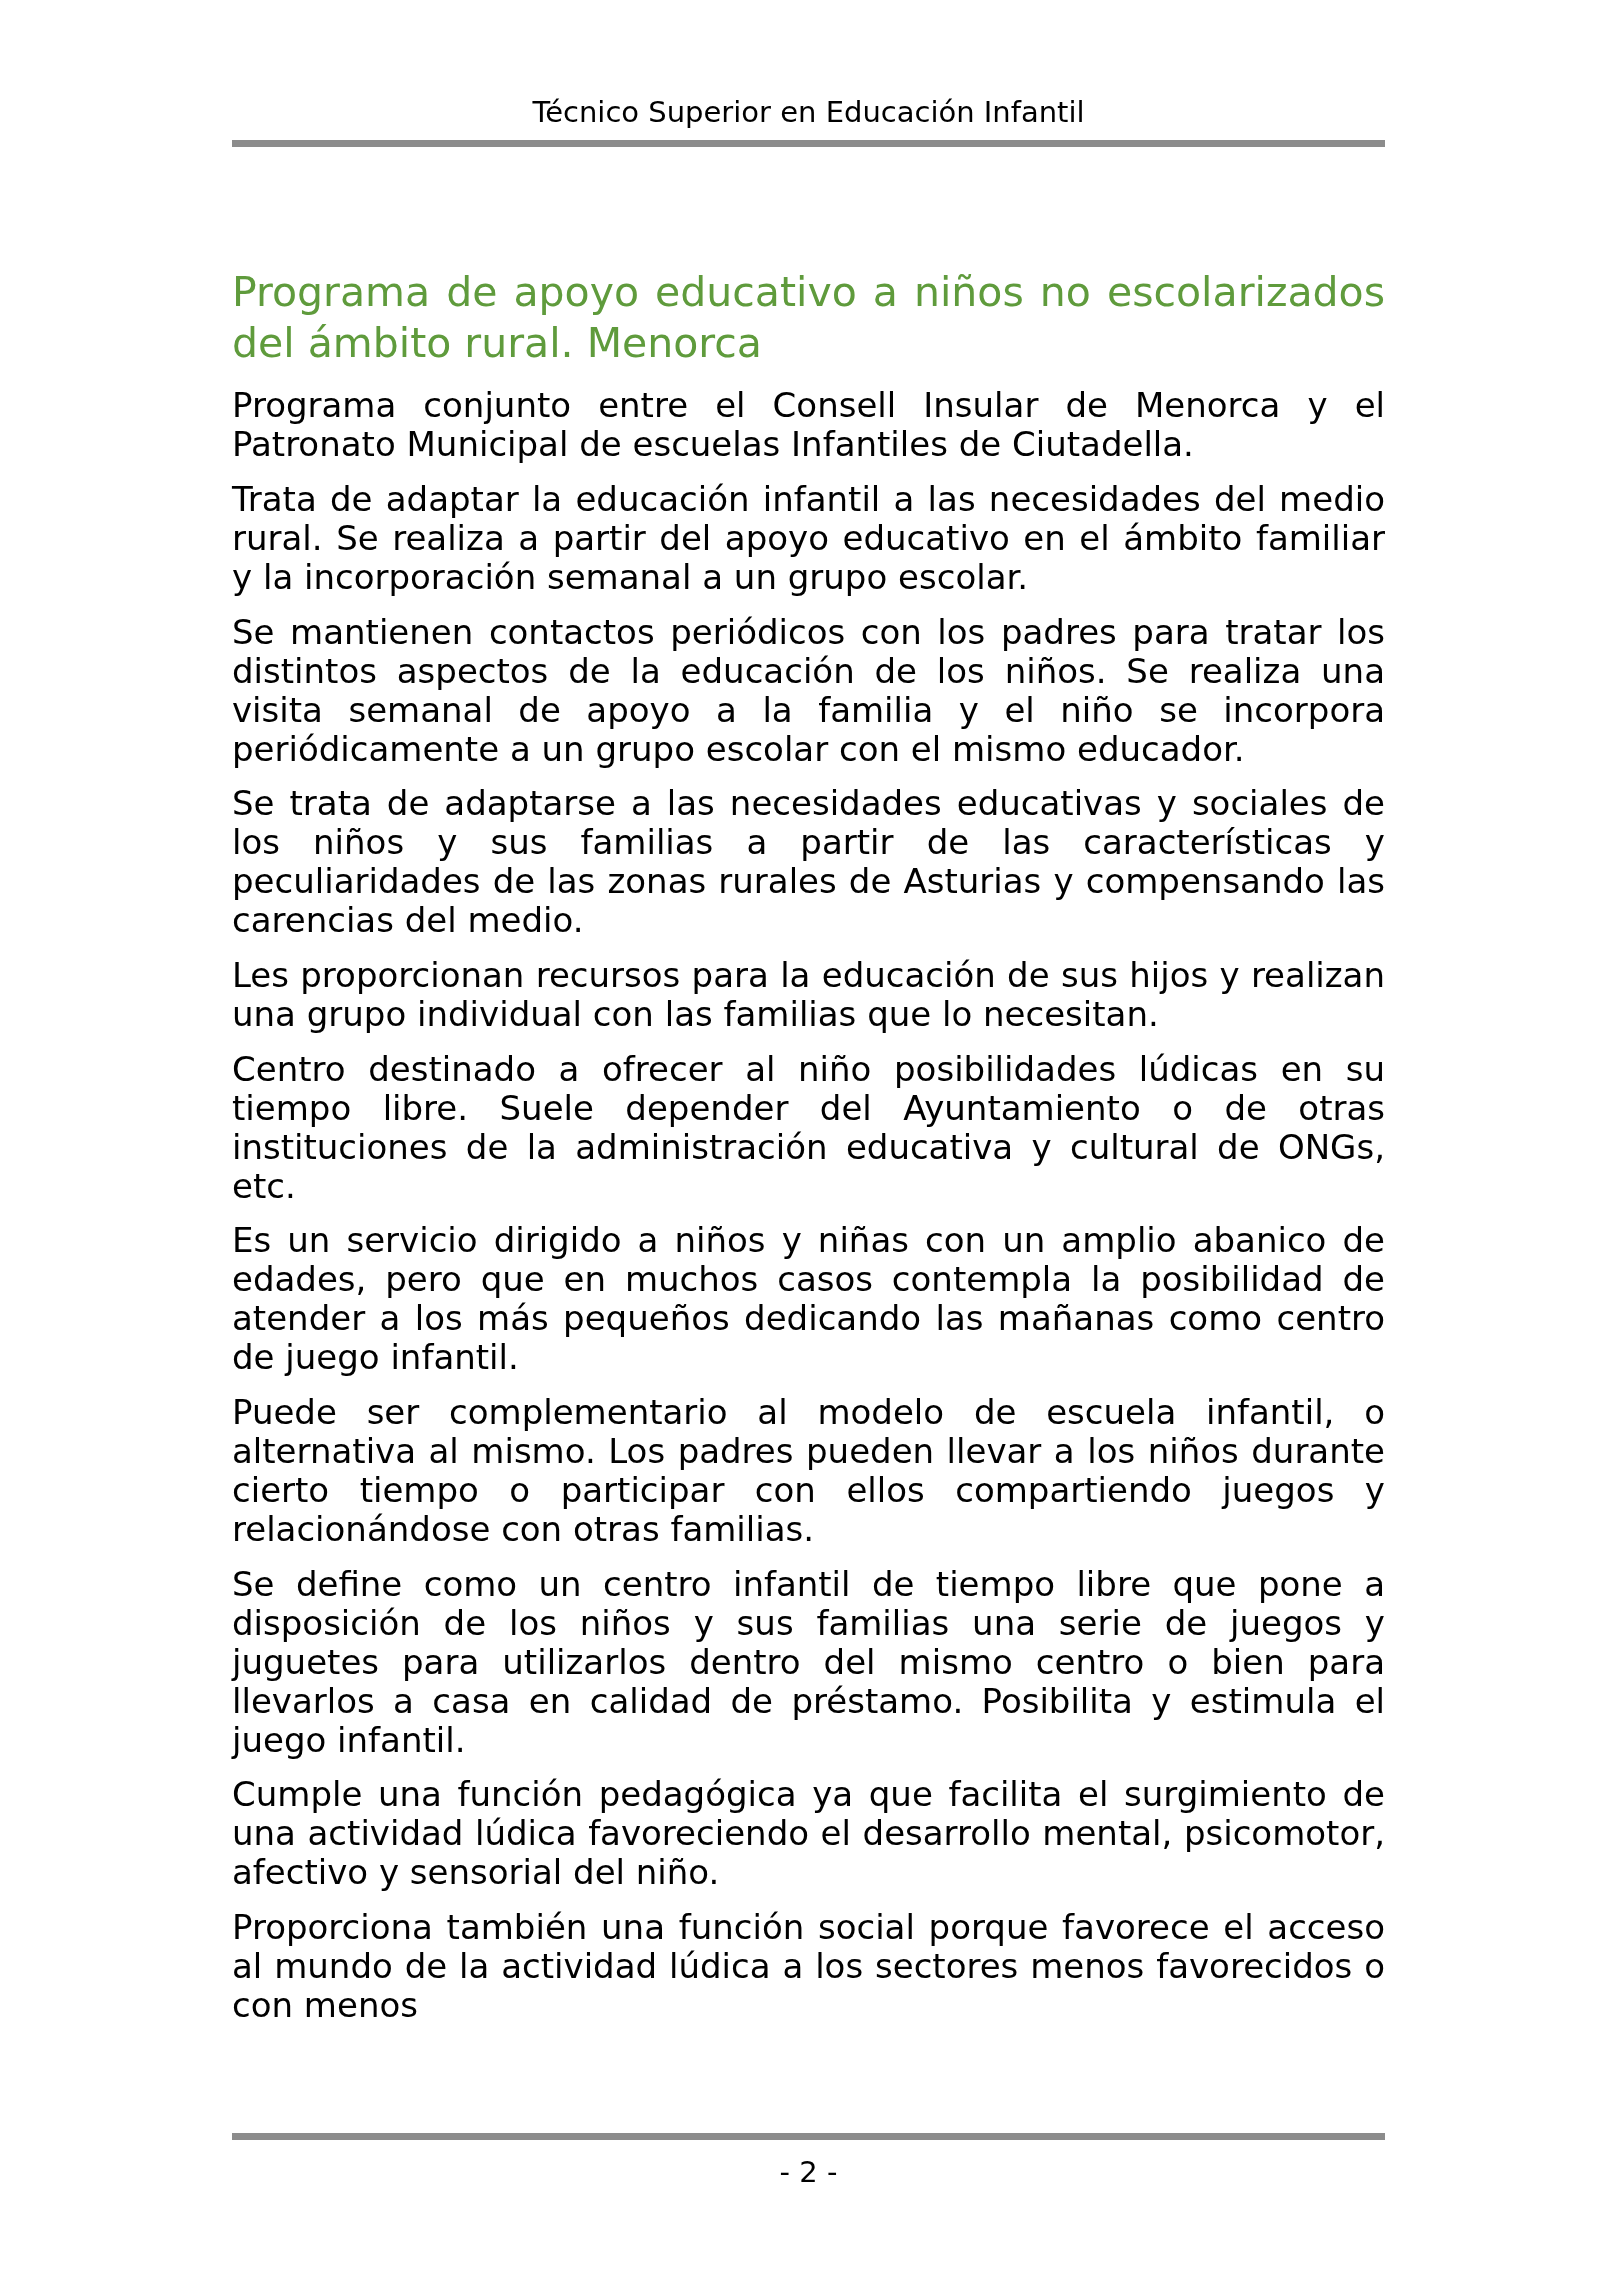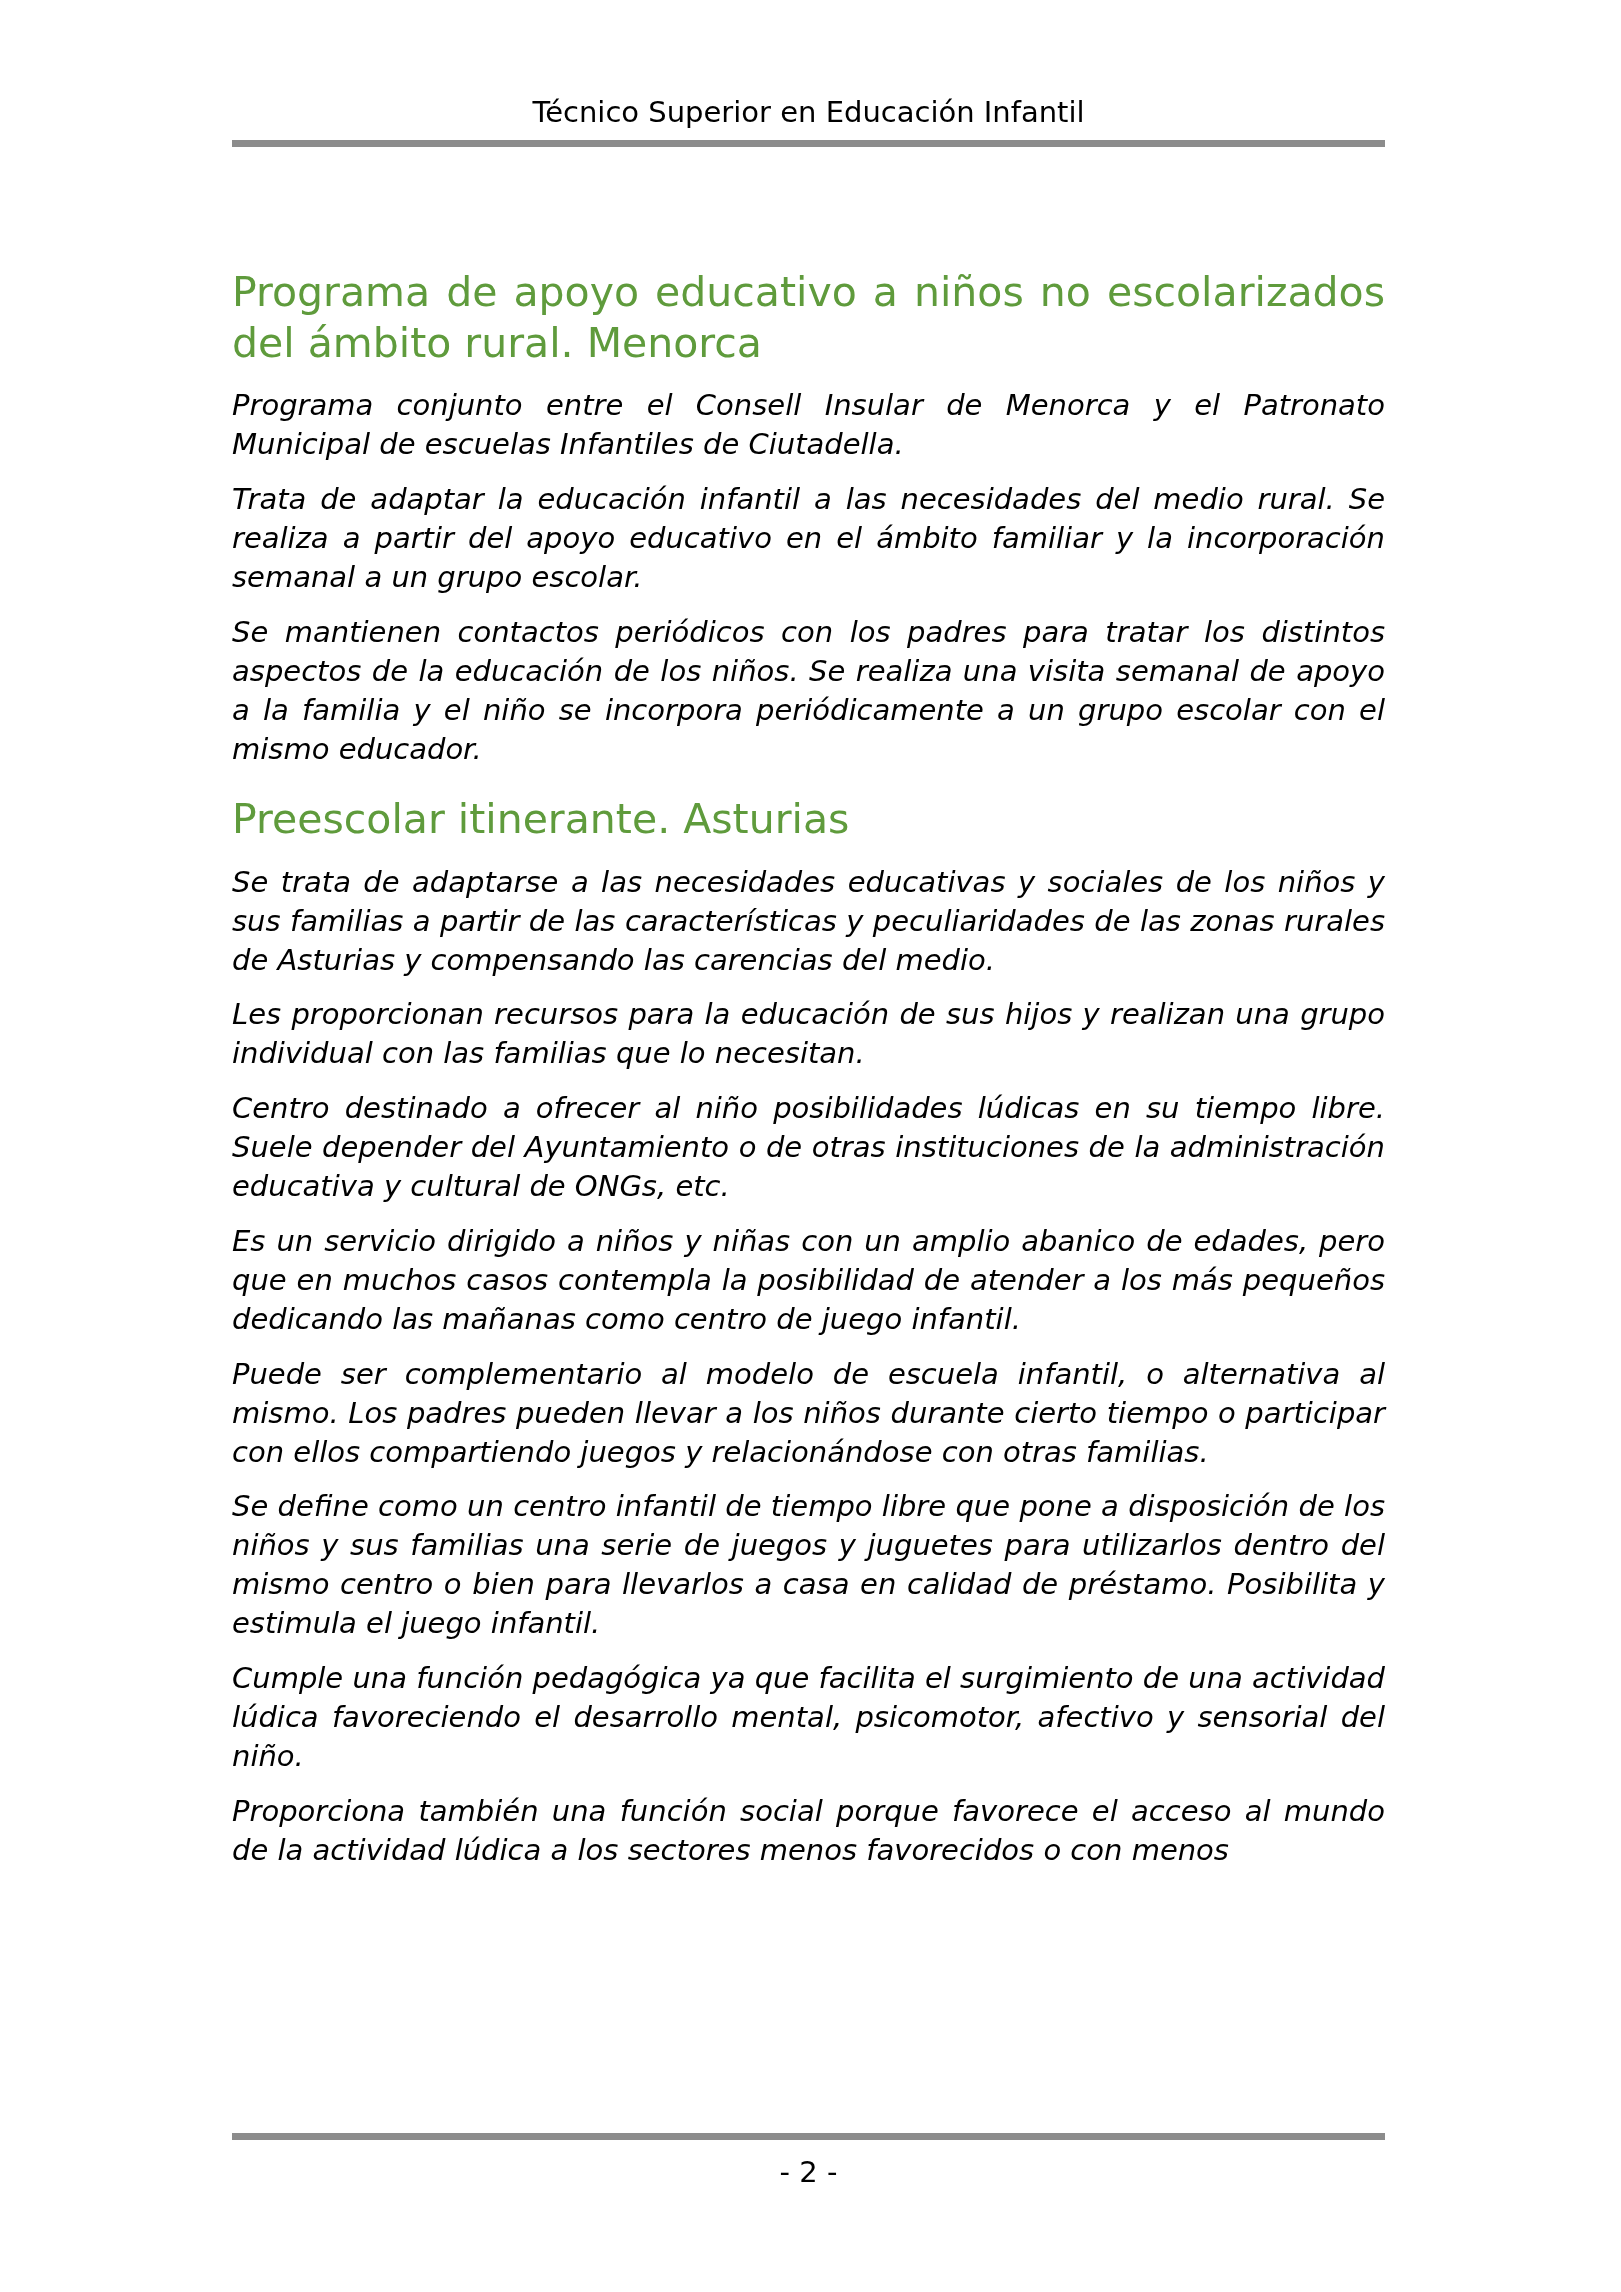--- a/index.html
+++ b/index.html
@@ -42,25 +42,24 @@
     font-size: 41px;
     line-height: 51px;
     font-weight: normal;
     text-align: justify;
     margin: 25.5px 0 17.6px 0;
   }
   .section-heading.first {
     margin-top: 0;
   }
   .para {
-    font-size: 29px;
+    font-size: 34px;
     line-height: 39px;
     text-align: justify;
     margin: 0 0 15.7px 0;
-    font-style: italic;
   }
   .footer {
     position: absolute;
     left: 232px;
     width: 1153px;
     top: 2133px;
   }
   .footer .rule {
     margin-top: 0;
   }
@@ -83,21 +82,20 @@
       <div class="rule"></div>
     </header>
 
     <main class="body-text">
 
       <div class="section-heading first">Programa de apoyo educativo a niños no escolarizados del ámbito rural. Menorca</div>
       <p class="para">Programa conjunto entre el Consell Insular de Menorca y el Patronato Municipal de escuelas Infantiles de Ciutadella.</p>
       <p class="para">Trata de adaptar la educación infantil a las necesidades del medio rural. Se realiza a partir del apoyo educativo en el ámbito familiar y la incorporación semanal a un grupo escolar.</p>
       <p class="para">Se mantienen contactos periódicos con los padres para tratar los distintos aspectos de la educación de los niños. Se realiza una visita semanal de apoyo a la familia y el niño se incorpora periódicamente a un grupo escolar con el mismo educador.</p>
 
-      <div class="section-heading">Preescolar itinerante. Asturias</div>
       <p class="para">Se trata de adaptarse a las necesidades educativas y sociales de los niños y sus familias a partir de las características y peculiaridades de las zonas rurales de Asturias y compensando las carencias del medio.</p>
       <p class="para">Les proporcionan recursos para la educación de sus hijos y realizan una grupo individual con las familias que lo necesitan.</p>
 
       <p class="para">Centro destinado a ofrecer al niño posibilidades lúdicas en su tiempo libre. Suele depender del Ayuntamiento o de otras instituciones de la administración educativa y cultural de ONGs, etc.</p>
       <p class="para">Es un servicio dirigido a niños y niñas con un amplio abanico de edades, pero que en muchos casos contempla la posibilidad de atender a los más pequeños dedicando las mañanas como centro de juego infantil.</p>
       <p class="para">Puede ser complementario al modelo de escuela infantil, o alternativa al mismo. Los padres pueden llevar a los niños durante cierto tiempo o participar con ellos compartiendo juegos y relacionándose con otras familias.</p>
       <p class="para">Se define como un centro infantil de tiempo libre que pone a disposición de los niños y sus familias una serie de juegos y juguetes para utilizarlos dentro del mismo centro o bien para llevarlos a casa en calidad de préstamo. Posibilita y estimula el juego infantil.</p>
       <p class="para">Cumple una función pedagógica ya que facilita el surgimiento de una actividad lúdica favoreciendo el desarrollo mental, psicomotor, afectivo y sensorial del niño.</p>
       <p class="para">Proporciona también una función social porque favorece el acceso al mundo de la actividad lúdica a los sectores menos favorecidos o con menos</p>
 

